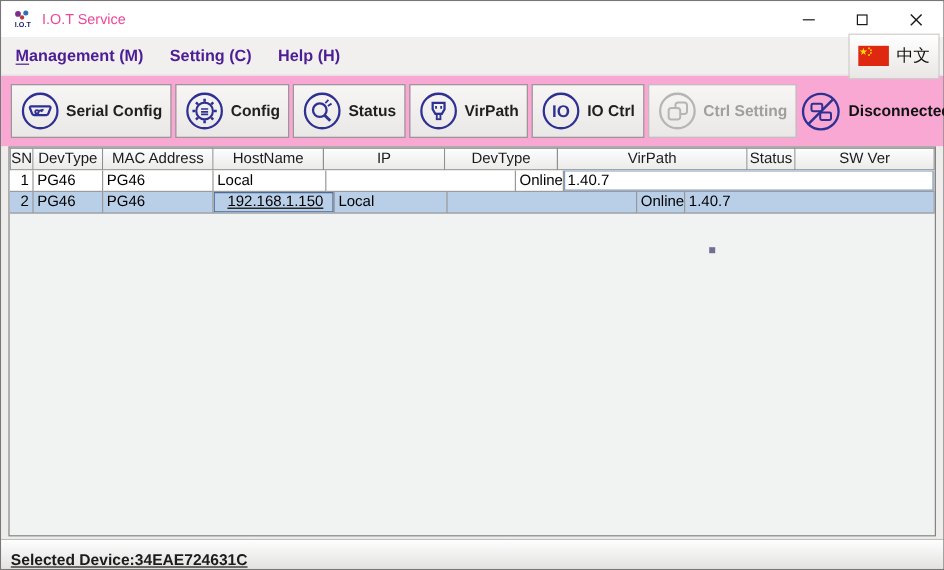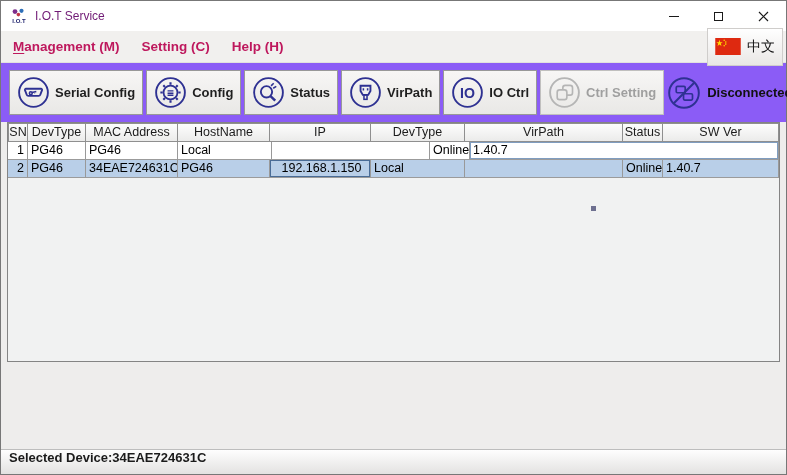--- a/index.html
+++ b/index.html
@@ -16,56 +16,56 @@
     background: #eeedec;
   }
 
   
   .titlebar {
     height: 30px; flex: 0 0 30px;
     background: #ffffff;
     display: flex; align-items: center;
   }
   .app-icon { width: 18px; height: 18px; margin-left: 9px; }
-  .title-text { font-size: 12px; color: #701a75; margin-left: 7px; }
+  .title-text { font-size: 12px; color: #ec4899; margin-left: 7px; }
   .titlebar-spacer { flex: 1; }
   .win-btn {
     width: 45px; height: 30px;
     display: flex; align-items: center; justify-content: center;
     cursor: default;
   }
   .glyph-min { width: 10px; height: 1px; background: #1a1a1a; display: block; }
   .glyph-max { width: 9px; height: 9px; border: 1px solid #1a1a1a; display: block; }
 
   
   .menubar {
     height: 32px; flex: 0 0 32px;
     background: #f1f0ee;
     display: flex; align-items: center;
     border-bottom: 1px solid #e3e1df;
     position: relative;
   }
   .menu-item {
-    font-size: 13.5px; font-weight: bold; color: #be185d;
+    font-size: 13.5px; font-weight: bold; color: #4c1d95;
     padding: 0 10px; margin-left: 2px; white-space: nowrap;
   }
   .menu-item .mn { text-decoration: underline; text-underline-offset: 2px; }
   .lang-btn {
     margin-left: auto; margin-right: 3px;
     height: 27px; padding: 18px 7px;
     border: 1px solid #cfcdcb;
     background: linear-gradient(#ffffff, #e9e7e5);
     display: flex; align-items: center; gap: 6px;
   }
   .lang-label { font-size: 14px; color: #111; }
 
   
   .toolbar {
     height: 59px; flex: 0 0 59px;
-    background: #8b5cf6;
+    background: #f9a8d4;
     display: flex; align-items: flex-start;
     padding: 7px 8px 0 8px;
     justify-content: space-between;
   }
   .tb-btn {
     height: 45px;
     display: inline-flex; align-items: center;
     gap: 5px; padding: 0 7px;
     border: 1px solid #989898;
     background: linear-gradient(#f7f6f5, #e9e8e6);
@@ -79,21 +79,21 @@
   .conn-status {
     margin-left: auto; margin-right: 6px;
     display: flex; align-items: center; gap: 6px;
     font-size: 13px; font-weight: bold; color: #111;
     height: 45px;
   }
 
   
   .main { flex: 1; position: relative; padding: 0 6px; background: #eeedec; }
   .table-wrap {
-    height: 240px;
+    height: 325px;
     border: 1px solid #848484;
     background: #f1f2f2;
     display: flex; flex-direction: column;
     overflow: hidden;
   }
   .thead { display: flex; flex: 0 0 19px; }
   .th {
     background: linear-gradient(#fdfdfd, #ebebea);
     border: 1px solid #8f8f8f;
     border-left: none;
@@ -105,38 +105,38 @@
   .tr { display: flex; flex: 0 0 18px; background: #ffffff; }
   .tr.selected { background: var(--selection-blue, #b9cfe8); }
   .td {
     font-size: 12.5px; color: #000;
     line-height: 17px; padding-left: 3px;
     border-right: 1px solid #999999;
     border-bottom: 1px solid #9b9b9b;
     overflow: hidden; white-space: nowrap;
   }
   .td.num { text-align: right; padding-right: 3px; padding-left: 0; }
-  .td.focus-cell { box-shadow: inset 0 0 0 1px var(--focus-cell-border, #4a6c96); }
+  .td.focus-cell { box-shadow: inset 0 0 0 1px var(--focus-cell-border, #4a6c96); text-decoration: underline; }
   .td.field-cell { background: #ffffff; box-shadow: inset 0 0 0 1px #7f9dc0; }
   .c-sn { width: 20px; } .c-dev { width: 58px; } .c-mac { width: 92px; }
   .c-host { width: 92px; } .c-ip { width: 101px; text-align: center; } .c-pos { width: 94px; }
   .c-vir { width: 158px; } .c-st { width: 40px; } .c-sw { flex: 1; }
   .cursor-dot {
     position: absolute; left: 590px; top: 84px;
     width: 5px; height: 5px; background: #6e7090;
   }
 
   
   .statusbar {
     height: 25px; flex: 0 0 25px;
     border-top: 1px solid #bdbdbd;
     background: linear-gradient(#fefefe, #e3e2e1);
-    display: flex; align-items: flex-start;
+    display: flex; align-items: flex-end;
     padding-left: 8px;
-    font-size: 13px; font-weight: bold; color: #1b1b1b;
+    font-size: 13px; font-weight: bold; color: #1b1b1b; text-decoration: underline;
   }
 </style>
 </head>
 <body>
 
 <div class="window">
 
   <div class="titlebar">
     <svg class="app-icon" viewBox="0 0 18 18">
       <circle cx="5" cy="4.6" r="2.4" fill="#7b2d8b"></circle>
@@ -267,21 +267,20 @@
         <div class="td c-host">PG46</div>
         <div class="td c-pos">Local</div>
         <div class="td c-vir"></div>
         <div class="td c-st">Online</div>
         <div class="td c-sw field-cell">1.40.7</div>
       </div>
 
       <div class="tr selected">
         <div class="td num c-sn">2</div>
         <div class="td c-dev">PG46</div>
-        <div class="td c-mac">34EAE724631C</div>
         <div class="td c-host">PG46</div>
         <div class="td c-ip focus-cell">192.168.1.150</div>
         <div class="td c-pos">Local</div>
         <div class="td c-vir"></div>
         <div class="td c-st">Online</div>
         <div class="td c-sw">1.40.7</div>
       </div>
 
     </div>
     <div class="cursor-dot"></div>

